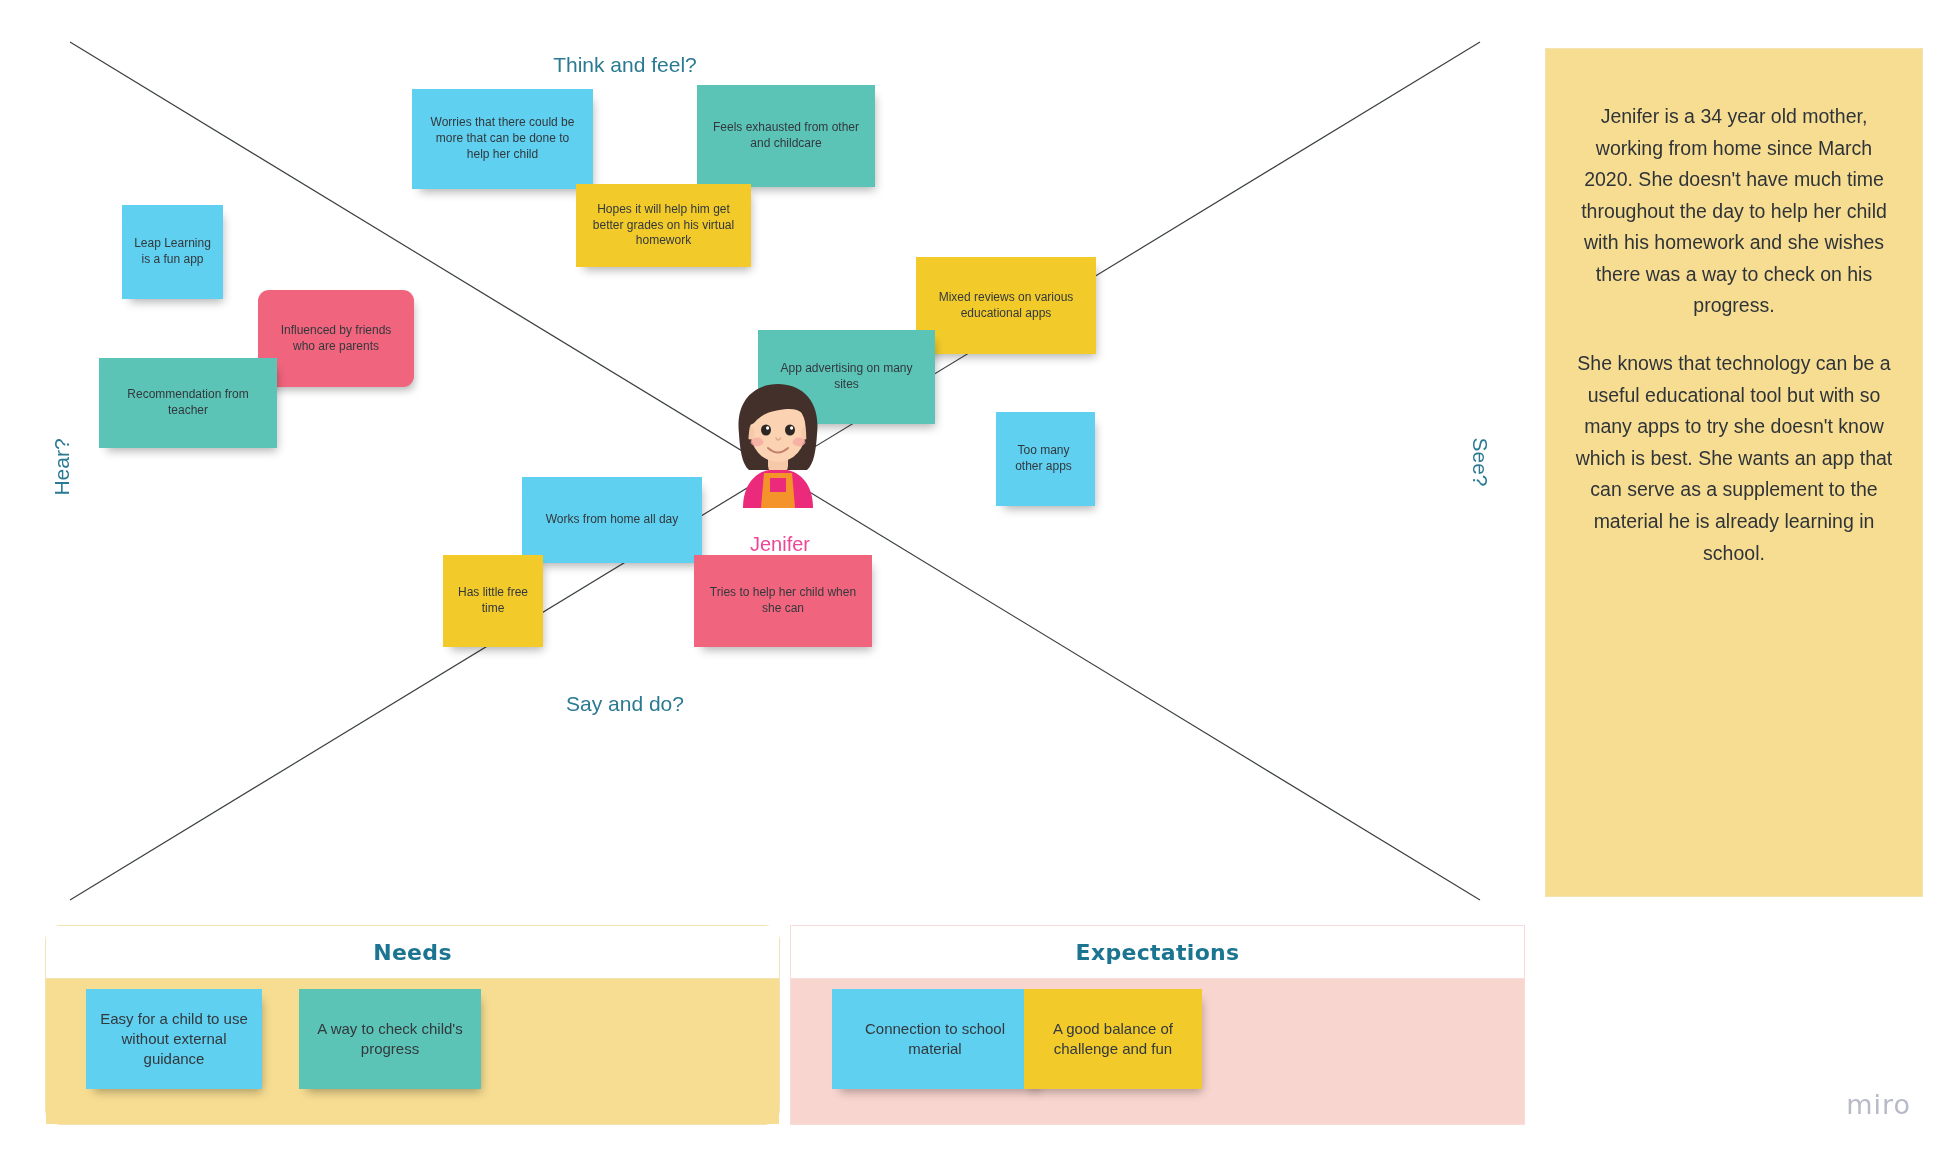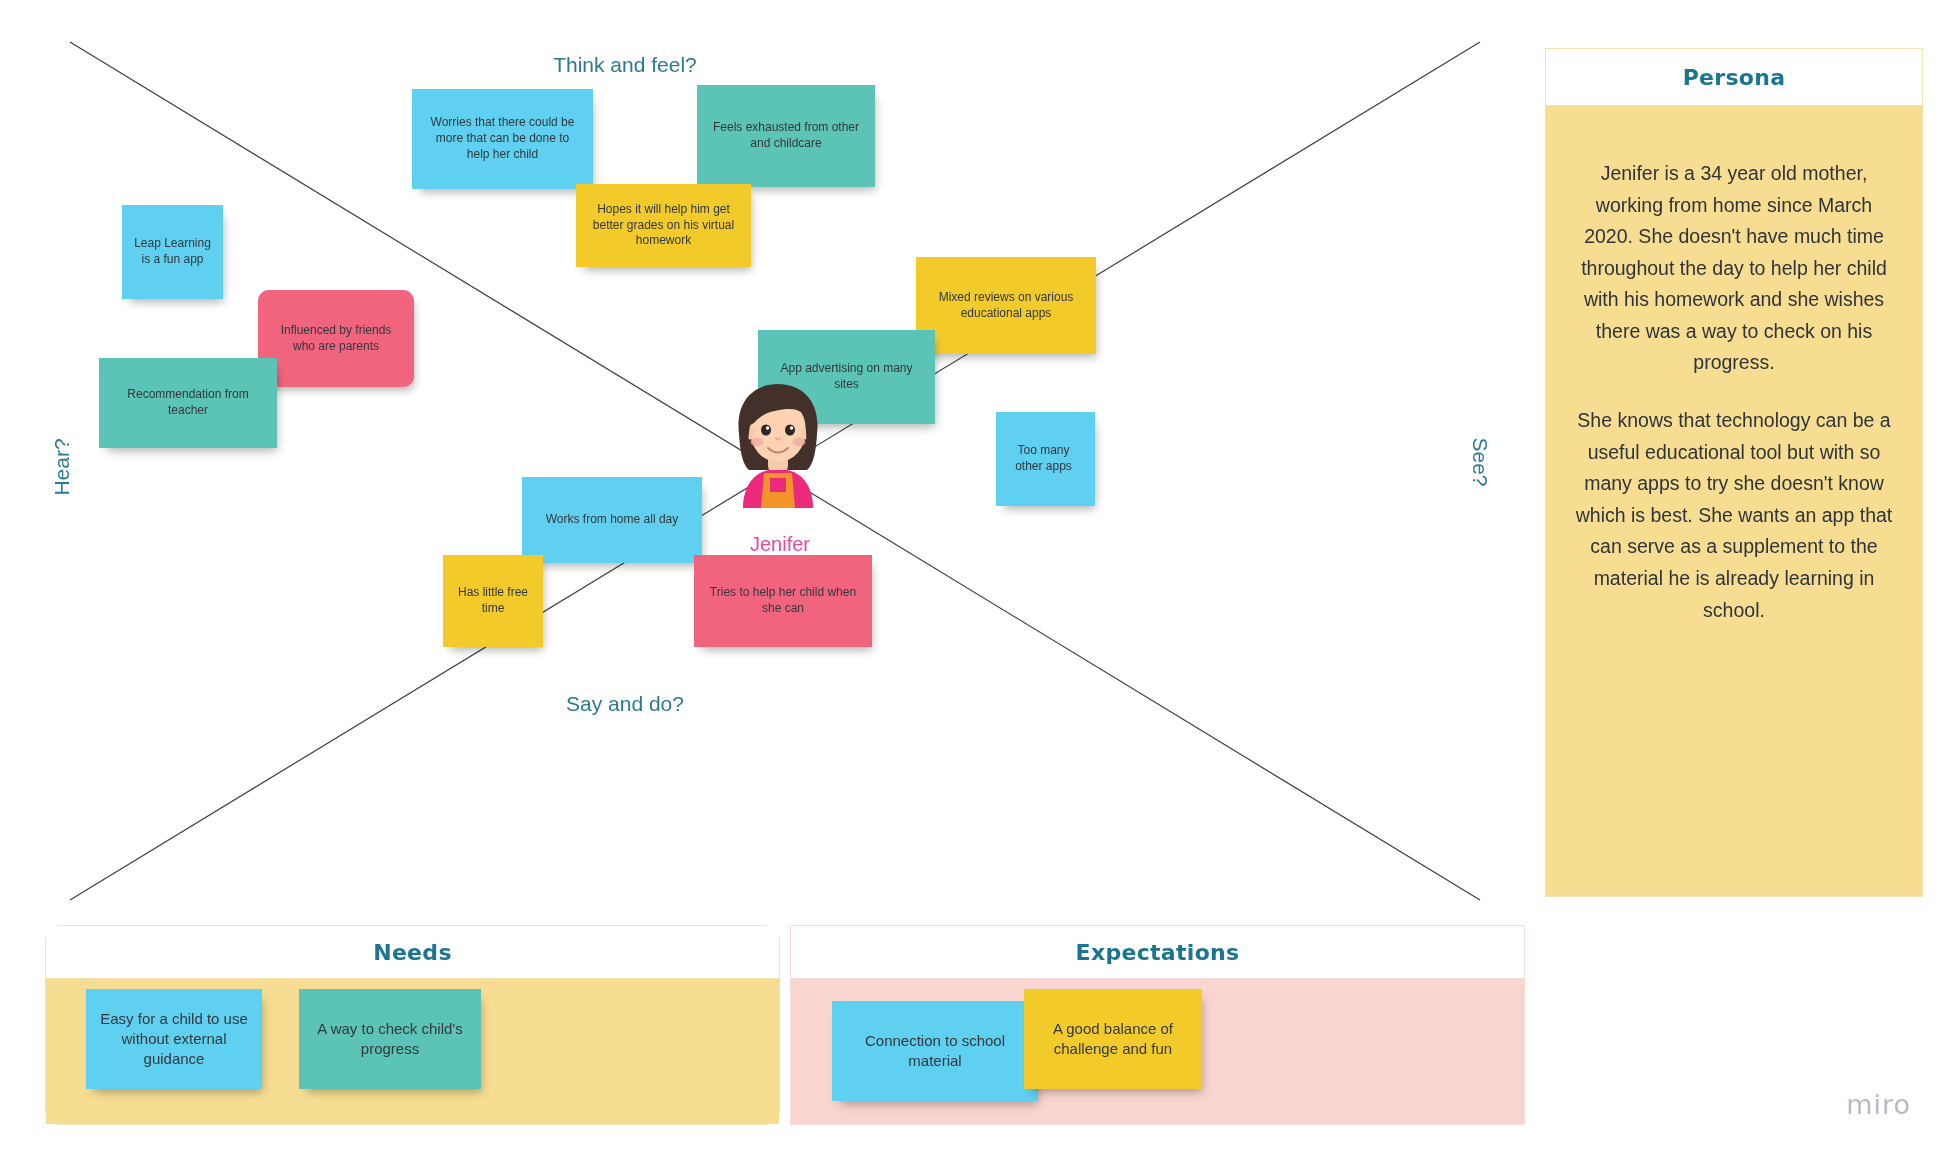--- a/index.html
+++ b/index.html
@@ -269,23 +269,20 @@
         <path d="M24 130 C24 105 38 94 50 92 L68 92 C80 94 94 105 94 130 Z" fill="#ec2a7b"></path>
 
         <path d="M45 95 L73 95 L76 130 L42 130 Z" fill="#f5932b"></path>
         <rect x="51" y="100" width="16" height="14" fill="#ec2a7b"></rect>
       </svg>
     </div>
     <div id="avatar-name">Jenifer</div>
   </div>
 
   <div id="persona-panel">
-    <div class="panel-header">
-      <span class="panel-title">Persona</span>
-    </div>
     <div class="panel-body" id="persona-body">
         <p class="persona-para">Jenifer is a 34 year old mother, working from home since March 2020. She doesn't have much time throughout the day to help her child with his homework and she wishes there was a way to check on his progress.</p>
         <p class="persona-para">She knows that technology can be a useful educational tool but with so many apps to try she doesn't know which is best. She wants an app that can serve as  a supplement to the material he is already learning in school.</p>
       </div>
   </div>
 
   <div id="needs-panel" class="bottom-panel">
     <div class="panel-header">
       <span class="panel-title">Needs</span>
     </div>
@@ -297,21 +294,21 @@
           <span>A way to check child's progress</span>
         </div>
       </div>
   </div>
 
   <div id="expectations-panel" class="bottom-panel">
     <div class="panel-header">
       <span class="panel-title">Expectations</span>
     </div>
     <div class="strip" id="expect-strip">
-        <div class="note blue" style="left: 41px; top: 22px; width: 206px; height: 100px;">
+        <div class="note blue" style="left: 41px; top: 10px; width: 206px; height: 100px;">
           <span>Connection to school material</span>
         </div>
         <div class="note yellow" style="left: 233px; top: 10px; width: 178px; height: 100px;">
           <span>A good balance of challenge  and fun</span>
         </div>
       </div>
   </div>
 
   <div id="miro-logo">miro</div>
 

